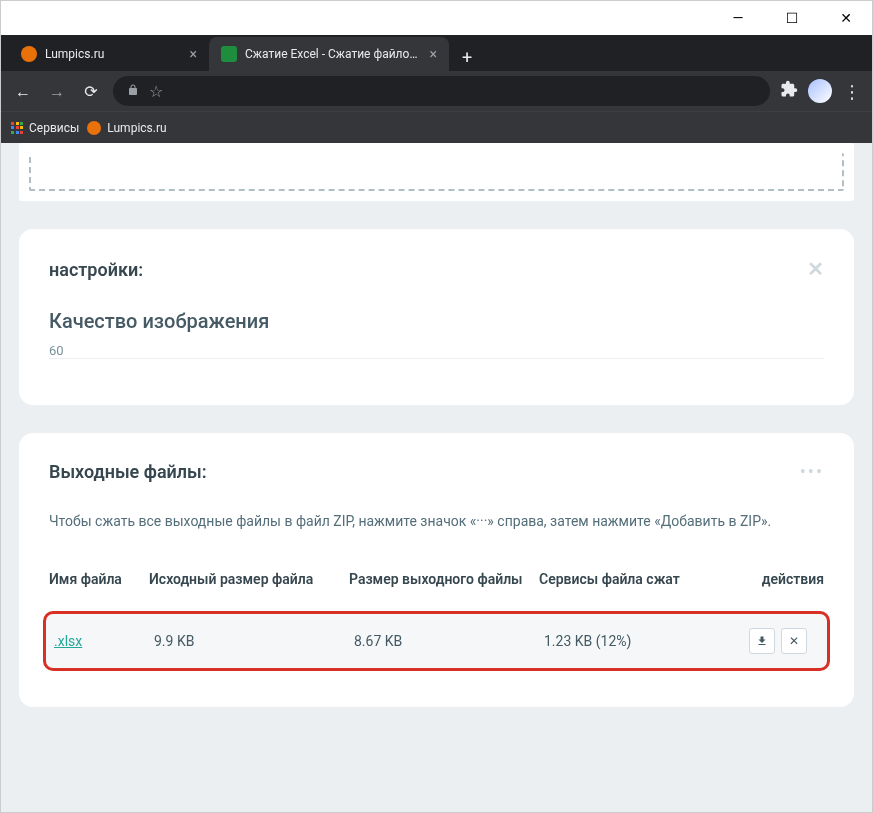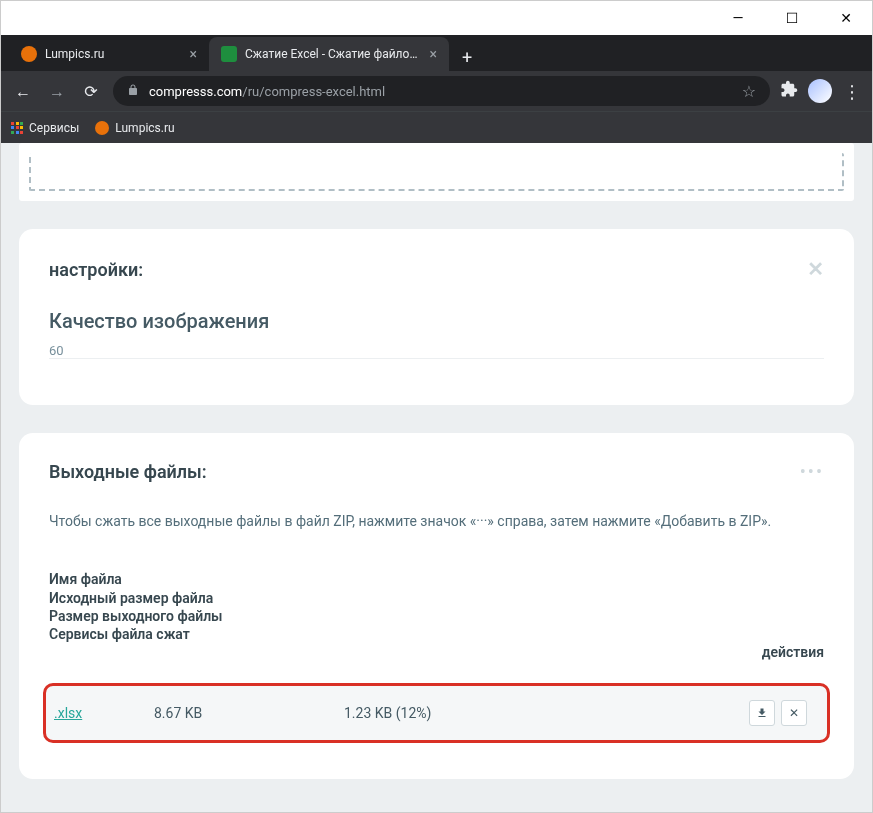--- a/index.html
+++ b/index.html
@@ -139,21 +139,21 @@
       font-size: 18px;
       width: 20px;
       text-align: center;
     }
     .bookmarks-row {
       display: flex;
       align-items: center;
       height: 32px;
       background: #35363a;
       padding: 0 10px;
-      gap: 16px;
+      gap: 8px;
       border-top: 1px solid #3c4043;
     }
     .bookmark {
       display: flex;
       align-items: center;
       gap: 6px;
       color: #e8eaed;
       font-size: 12px;
     }
     .apps-icon {
@@ -245,21 +245,20 @@
       color: #546e7a;
       line-height: 1.6;
       margin-bottom: 26px;
     }
     .output-table {
       width: 100%;
     }
     .output-header-row {
       display: flex;
       padding: 12px 0;
-      flex-direction: column;
     }
     .output-row {
       display: flex;
       align-items: center;
       padding: 14px 8px;
       background: #f5f7f8;
       border: 3px solid #d93025;
       border-radius: 10px;
       position: relative;
     }
@@ -335,23 +334,20 @@
     <div class="addr-row">
       <div class="nav-btn enabled">←</div>
       <div class="nav-btn">→</div>
       <div class="nav-btn enabled">⟳</div>
       <div class="addr-bar">
         <span class="lock-icon">
           <svg width="12" height="12" viewBox="0 0 24 24" fill="#9aa0a6">
               <path d="M18 8h-1V6c0-2.76-2.24-5-5-5S7 3.24 7 6v2H6c-1.1 0-2 .9-2 2v10c0 1.1.9 2 2 2h12c1.1 0 2-.9 2-2V10c0-1.1-.9-2-2-2zM9 6c0-1.66 1.34-3 3-3s3 1.34 3 3v2H9V6z"></path>
             </svg>
         </span>
-        <span class="url-text">
-          <span class="url-domain">compresss.com</span><span class="url-path">/ru/compress-excel.html</span>
-        </span>
         <span class="star-icon">☆</span>
       </div>
       <span class="ext-icon">
         <svg width="18" height="18" viewBox="0 0 24 24" fill="#e8eaed">
             <path d="M20.5 11H19V7c0-1.1-.9-2-2-2h-4V3.5C13 2.12 11.88 1 10.5 1S8 2.12 8 3.5V5H4c-1.1 0-2 .9-2 2v4h1.5C4.88 11 6 12.12 6 13.5S4.88 16 3.5 16H2v4c0 1.1.9 2 2 2h4v-1.5c0-1.38 1.12-2.5 2.5-2.5s2.5 1.12 2.5 2.5V22h4c1.1 0 2-.9 2-2v-4h1.5c1.38 0 2.5-1.12 2.5-2.5S21.88 11 20.5 11z"></path>
           </svg>
       </span>
       <div class="avatar"></div>
       <div class="menu-dots">⋮</div>
     </div>
@@ -408,20 +404,21 @@
             <div class="col col-out th">Размер выходного файлы</div>
             <div class="col col-comp th">Сервисы файла сжат</div>
             <div class="col col-actions th">действия</div>
           </div>
 
           <div class="highlight-wrap">
             <div class="output-row">
               <div class="col col-name">
                 <a class="file-link">.xlsx</a>
               </div>
+              <div class="col col-orig">9.9 KB</div>
               <div class="col col-out">8.67 KB</div>
               <div class="col col-comp">1.23 KB (12%)</div>
               <div class="col col-actions actions-cell">
                 <div class="action-btn">
                   <svg width="12" height="12" viewBox="0 0 24 24" fill="#455a64">
                       <path d="M19 9h-4V3H9v6H5l7 7 7-7zM5 18v2h14v-2H5z"></path>
                     </svg>
                 </div>
                 <div class="action-btn">
                   <span>✕</span>

